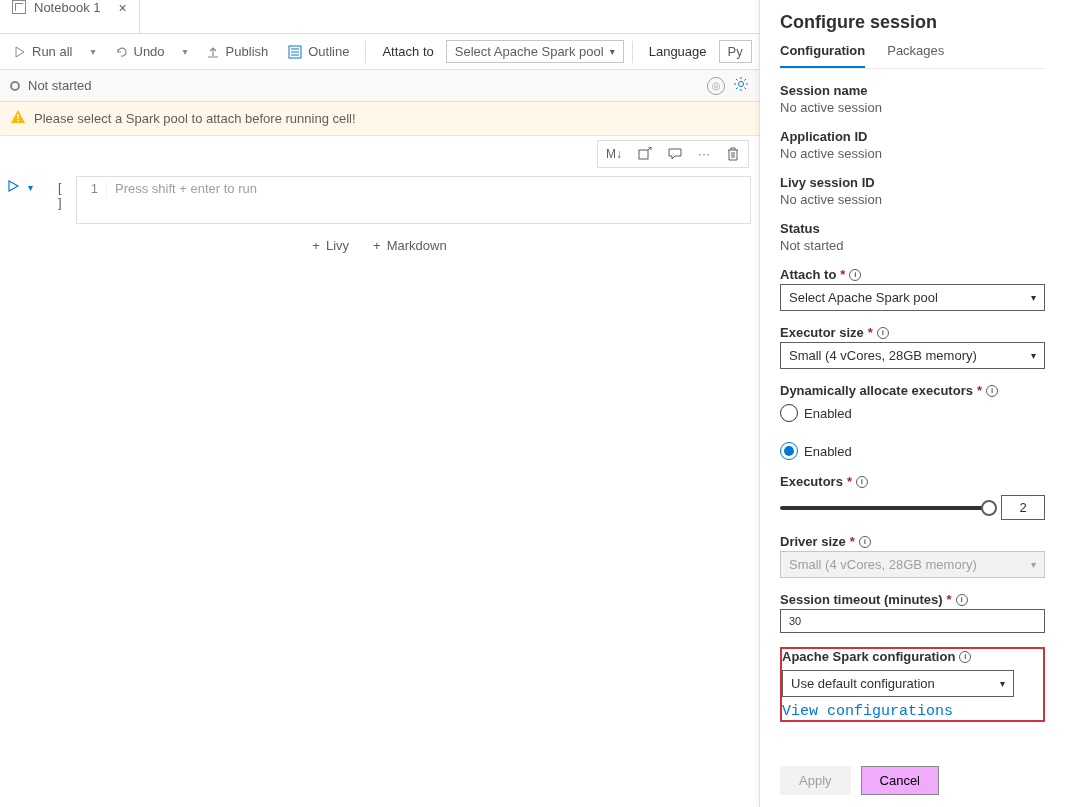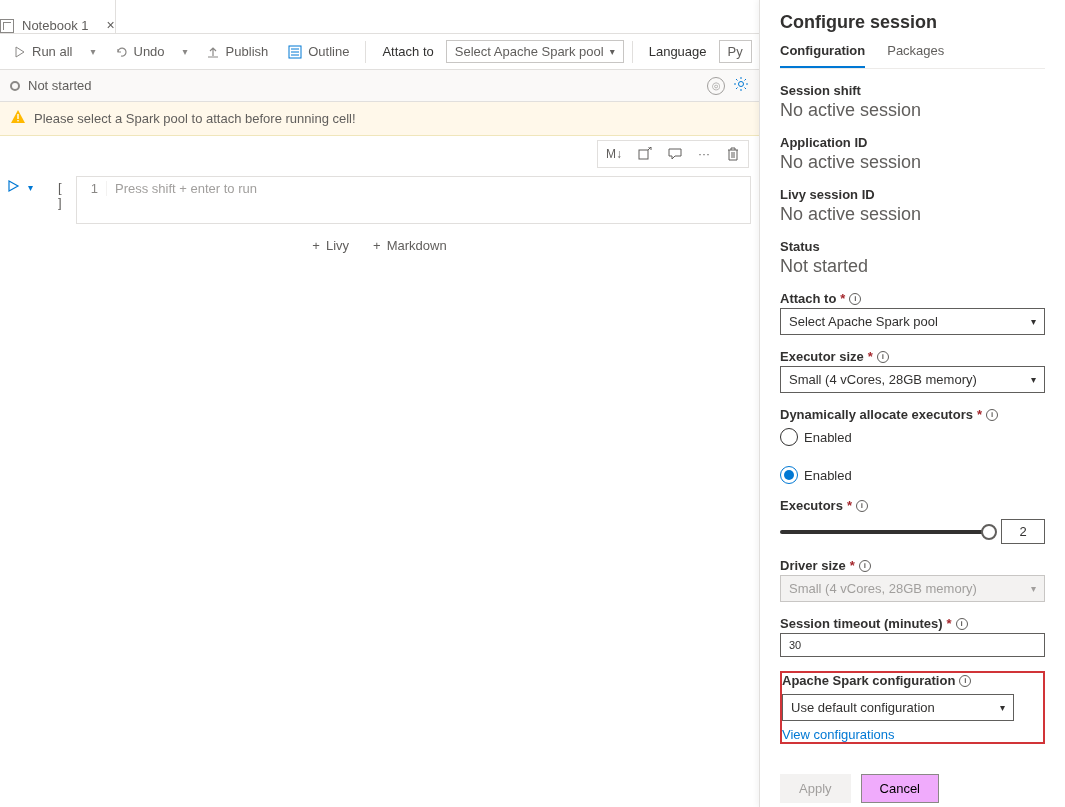--- a/index.html
+++ b/index.html
@@ -1,19 +1,19 @@
 <!DOCTYPE html>
 <html><head>
   <meta charset="utf-8">
   <style>
     * { box-sizing: border-box; margin: 0; padding: 0; font-family: "Segoe UI", -apple-system, sans-serif; }
     body { font-size: 13px; color: #323130; background: #fff; width: 1065px; height: 807px; overflow: hidden; position: relative; }
 
     .tab-bar { height: 34px; border-bottom: 1px solid #e1dfdd; display: flex; align-items: stretch; }
-    .tab { display: flex; align-items: flex-end; gap: 8px; padding: 0 0; border-right: 1px solid #e1dfdd; background: #fff; cursor: pointer; }
+    .tab { display: flex; align-items: flex-start; gap: 8px; padding: 0 12px; border-right: 1px solid #e1dfdd; background: #fff; cursor: pointer; }
     .tab .nb-icon { width: 14px; height: 14px; border: 1px solid #8a8886; position: relative; }
     .tab .nb-icon::before { content: ""; position: absolute; left: 2px; top: 2px; right: 2px; bottom: 2px; border-left: 1px solid #8a8886; border-top: 1px solid #8a8886; }
     .tab-title { color: #605e5c; font-size: 13px; }
     .close-x { color: #605e5c; font-size: 14px; margin-left: 10px; }
 
     .toolbar { height: 36px; border-bottom: 1px solid #e1dfdd; display: flex; align-items: center; padding: 0 6px; gap: 4px; }
     .tbtn { display: flex; align-items: center; gap: 6px; padding: 4px 8px; color: #605e5c; font-size: 13px; cursor: pointer; border-radius: 2px; }
     .tbtn .icon { display: inline-flex; }
     .sep { width: 1px; height: 22px; background: #e1dfdd; margin: 0 4px; }
     .chevron { font-size: 10px; color: #8a8886; padding: 4px 6px; cursor: pointer; }
@@ -49,40 +49,40 @@
     .panel { position: absolute; top: 0; right: 0; width: 306px; height: 807px; background: #fff; border-left: 1px solid #e1dfdd; box-shadow: -2px 0 6px rgba(0,0,0,0.05); padding: 12px 20px; display: flex; flex-direction: column; }
     .panel-title { font-size: 18px; font-weight: 600; color: #323130; margin-bottom: 10px; }
     .panel-tabs { display: flex; gap: 22px; border-bottom: 1px solid #edebe9; margin-bottom: 14px; }
     .ptab { padding-bottom: 8px; cursor: pointer; color: #605e5c; }
     .ptab.active { color: #323130; font-weight: 600; border-bottom: 2px solid #0078d4; }
 
     .field-group { margin-bottom: 14px; }
     .flabel { font-weight: 600; font-size: 13px; color: #323130; margin-bottom: 2px; display: flex; align-items: center; gap: 4px; }
     .flabel .req { color: #a4262c; }
     .info-ic { width: 12px; height: 12px; border-radius: 50%; border: 1px solid #605e5c; display: inline-flex; align-items: center; justify-content: center; font-size: 8px; color: #605e5c; }
-    .fval { color: #605e5c; font-size: 18px; }
+    .fval { color: #605e5c; font-size: 13px; }
 
     .select-box { border: 1px solid #605e5c; padding: 5px 8px; font-size: 13px; color: #323130; display: flex; justify-content: space-between; align-items: center; cursor: pointer; background: #fff; }
     .select-box.disabled { background: #f3f2f1; color: #a19f9d; border-color: #c8c6c4; cursor: not-allowed; }
 
     .radio-row { display: flex; gap: 20px; margin-top: 6px; flex-direction: column; }
     .radio { display: flex; align-items: center; gap: 6px; cursor: pointer; }
     .radio-circle { width: 18px; height: 18px; border-radius: 50%; border: 1px solid #323130; display: flex; align-items: center; justify-content: center; }
     .radio-circle.checked { border-color: #0078d4; }
     .radio-circle.checked::after { content: ""; width: 10px; height: 10px; border-radius: 50%; background: #0078d4; }
 
     .slider-row { display: flex; align-items: center; gap: 12px; margin-top: 6px; }
     .slider-track { flex: 1; height: 4px; background: #323130; position: relative; border-radius: 2px; }
     .slider-thumb { width: 16px; height: 16px; border-radius: 50%; background: #fff; border: 2px solid #605e5c; position: absolute; right: -8px; top: -6px; }
     .slider-val { width: 44px; border: 1px solid #605e5c; text-align: center; padding: 4px 0; font-size: 13px; }
 
     .text-input { border: 1px solid #605e5c; padding: 5px 8px; font-size: 11px; color: #323130; width: 100%; background: #fff; }
 
     .highlight-box { border: 2px solid #d13438; margin-bottom: 14px; }
-    .link { color: #0078d4; font-size: 13px; cursor: pointer; margin-top: 6px; display: inline-block; }
+    .link { color: #0078d4; font-size: 15px; cursor: pointer; margin-top: 6px; display: inline-block; font-family: Liberation Mono, monospace; }
 
     .panel-footer { margin-top: auto; display: flex; gap: 10px; padding-top: 16px; }
     .btn { padding: 6px 18px; font-size: 13px; border: 1px solid #8a8886; background: #f0abfc; cursor: pointer; }
     .btn.disabled { background: #f3f2f1; color: #a19f9d; border-color: #f3f2f1; cursor: not-allowed; }
 
     .main-area { width: 759px; }
   </style>
 </head>
 <body>
 
@@ -225,21 +225,21 @@
 
 <div class="panel">
   <div class="panel-title">Configure session</div>
 
   <div class="panel-tabs">
     <div class="ptab active">Configuration</div>
     <div class="ptab">Packages</div>
   </div>
 
   <div class="field-group">
-    <div class="flabel">Session shift</div>
+    <div class="flabel">Session name</div>
     <div class="fval">No active session</div>
   </div>
 
   <div class="field-group">
     <div class="flabel">Application ID</div>
     <div class="fval">No active session</div>
   </div>
 
   <div class="field-group">
     <div class="flabel">Livy session ID</div>

